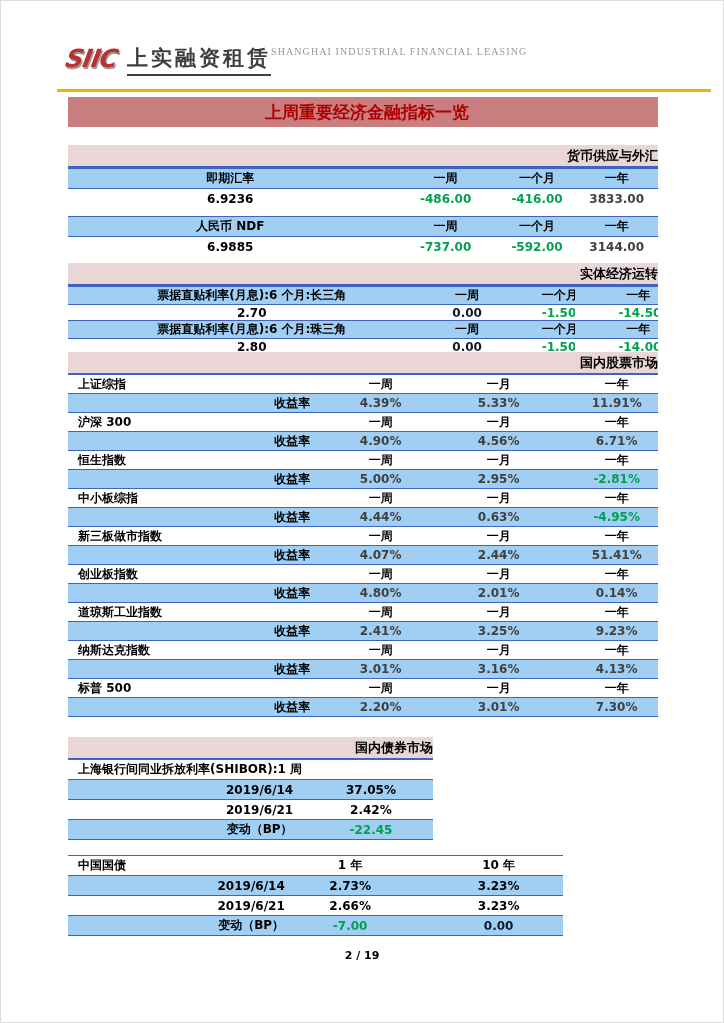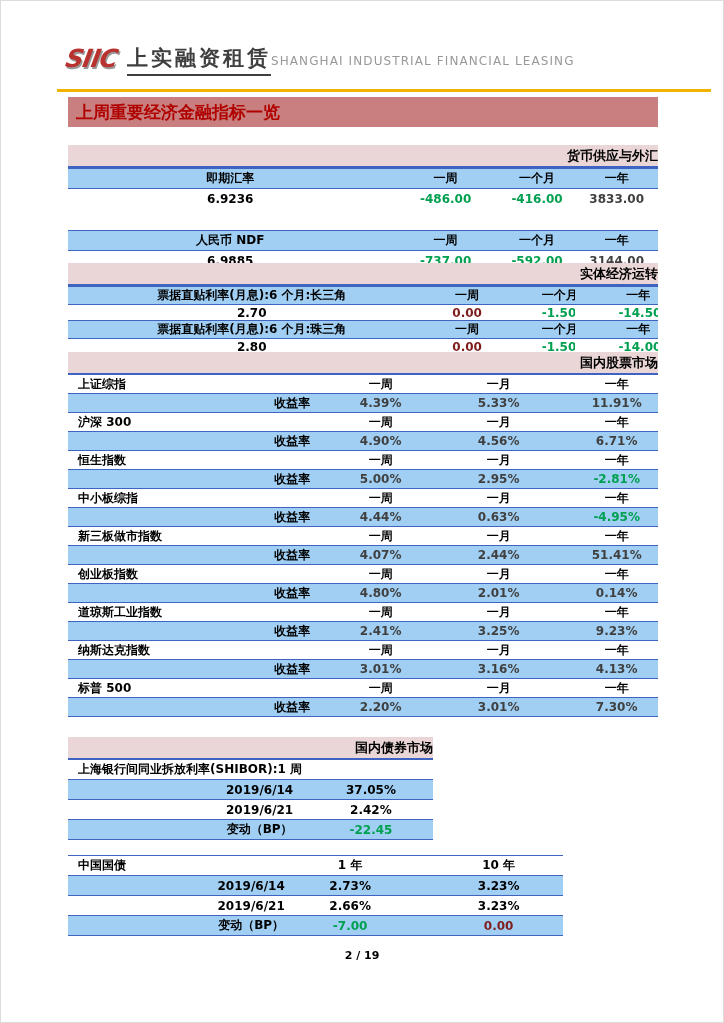--- a/index.html
+++ b/index.html
@@ -8,42 +8,42 @@
     font-family:"DejaVu Sans","Liberation Sans",sans-serif;
     box-shadow:inset 0 0 0 1px #dcdcdc;overflow:hidden;
   }
   
   .logo{position:absolute;left:66px;top:44px;display:flex;align-items:flex-start;}
   .siic{font-style:italic;font-weight:900;font-size:25px;line-height:30px;color:#b83230;
         text-shadow:1.5px 1.5px 0 #9a9a9a;transform:skewX(-10deg);letter-spacing:-1px;margin-right:10px;}
   .logo-text{display:flex;flex-direction:row;}
   .cn-name{font-size:21px;font-weight:bold;color:#3f3f3f;letter-spacing:3px;
            border-bottom:2px solid #3f3f3f;padding-bottom:2px;}
-  .en-name{font-size:12px;color:#989898;letter-spacing:1.1px;margin-top:10px;}
+  .en-name{font-size:10px;color:#989898;letter-spacing:1.1px;margin-top:2px;font-family:Liberation Serif, serif;}
   
   .gold-line{position:absolute;left:57px;top:89px;width:654px;height:3px;background:#f0b400;}
   .banner{position:absolute;left:68px;top:97px;width:590px;height:30px;background:#c97f7f;}
-  .banner-title{line-height:30px;padding-left:8px;color:#b00000;font-weight:bold;font-size:17px;}
+  .banner-title{line-height:30px;padding-left:8px;color:#b00000;font-weight:bold;font-size:17px;text-align:center;}
   
   .section{position:absolute;left:68px;}
   .sec-h{background:#ead6d6;border-bottom:2px solid #3f63c0;height:21px;line-height:21px;
          text-align:right;font-weight:bold;font-size:13px;color:#000;}
   table{border-collapse:collapse;table-layout:fixed;width:100%;}
   td{font-size:12px;font-weight:bold;color:#000;text-align:center;padding:0;height:19px;
      overflow:hidden;white-space:nowrap;}
   tr.b{background:#a0cff3;border-top:1px solid #3f63c0;border-bottom:1px solid #3f63c0;}
   tr.w{background:#ffffff;}
   td.name{text-align:left;padding-left:10px;}
   .red{color:#404040;}
   .green{color:#00a050;}
-  .gold{color:#7f1d1d;margin-top:23px;}
+  .gold{color:#0f172a;margin-top:23px;}
   .black{color:#000000;}
   .eco td{height:15px;font-size:12px;padding-left:43px;}
   .stk td{height:18px;}
-  .gap6{margin-top:22px;}
+  .gap6{margin-top:8px;}
   .t-top{border-top:1px solid #3f63c0;}
   
   .footer{position:absolute;left:0;right:0;top:949px;text-align:center;
           font-size:11px;font-weight:bold;color:#000;}
 </style>
 </head>
 <body>
 
 <div class="logo">
   <div class="siic">SIIC</div>

